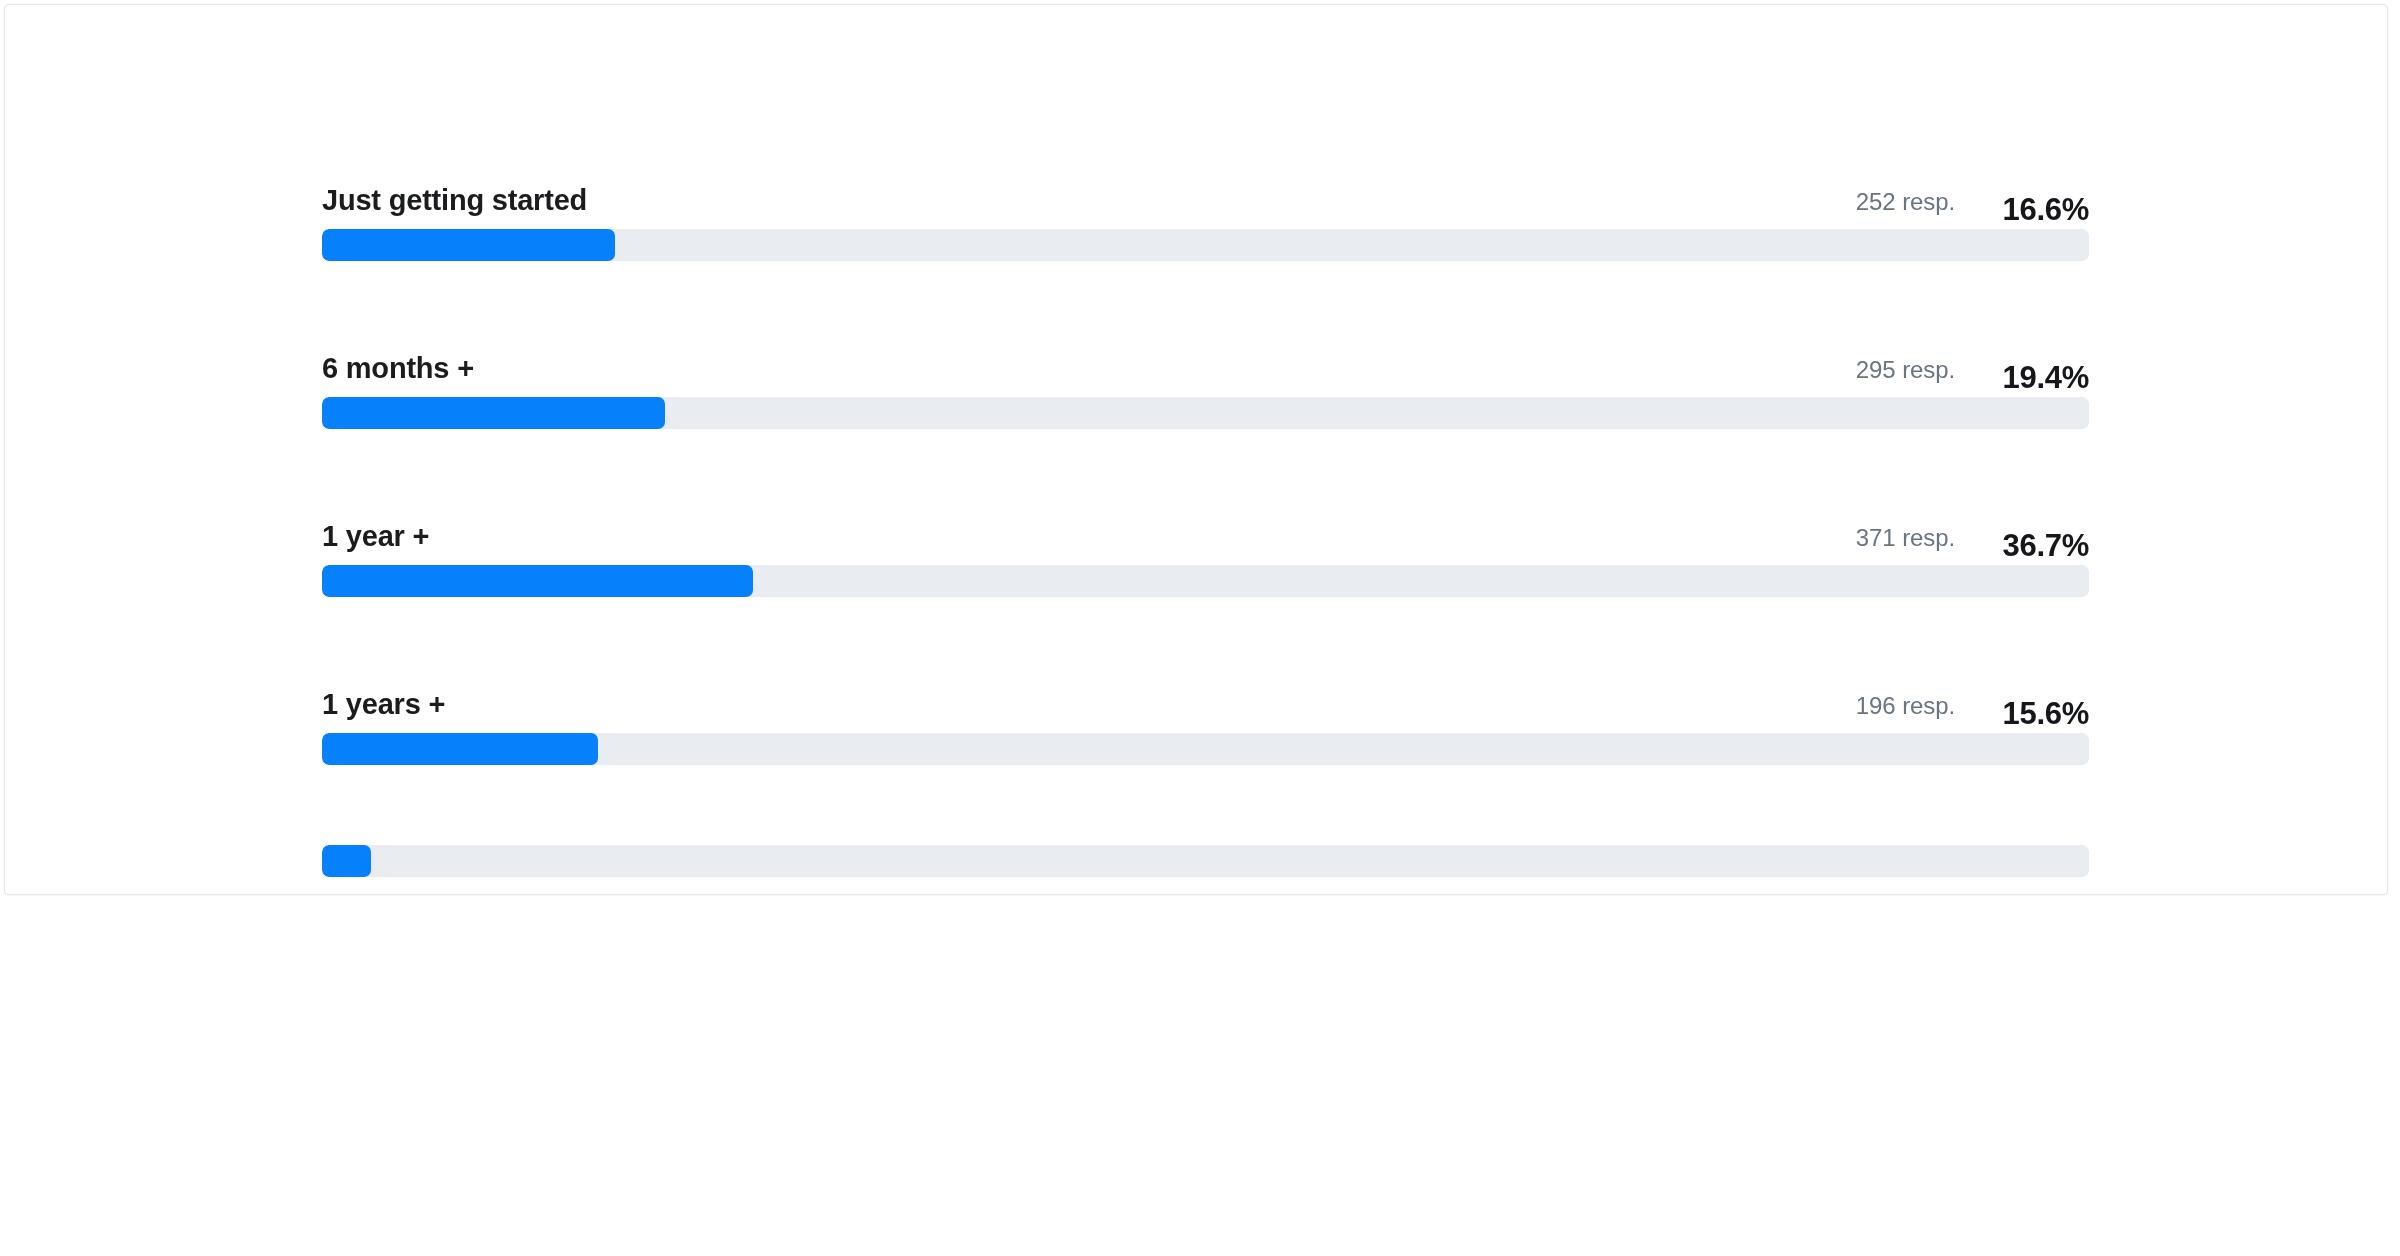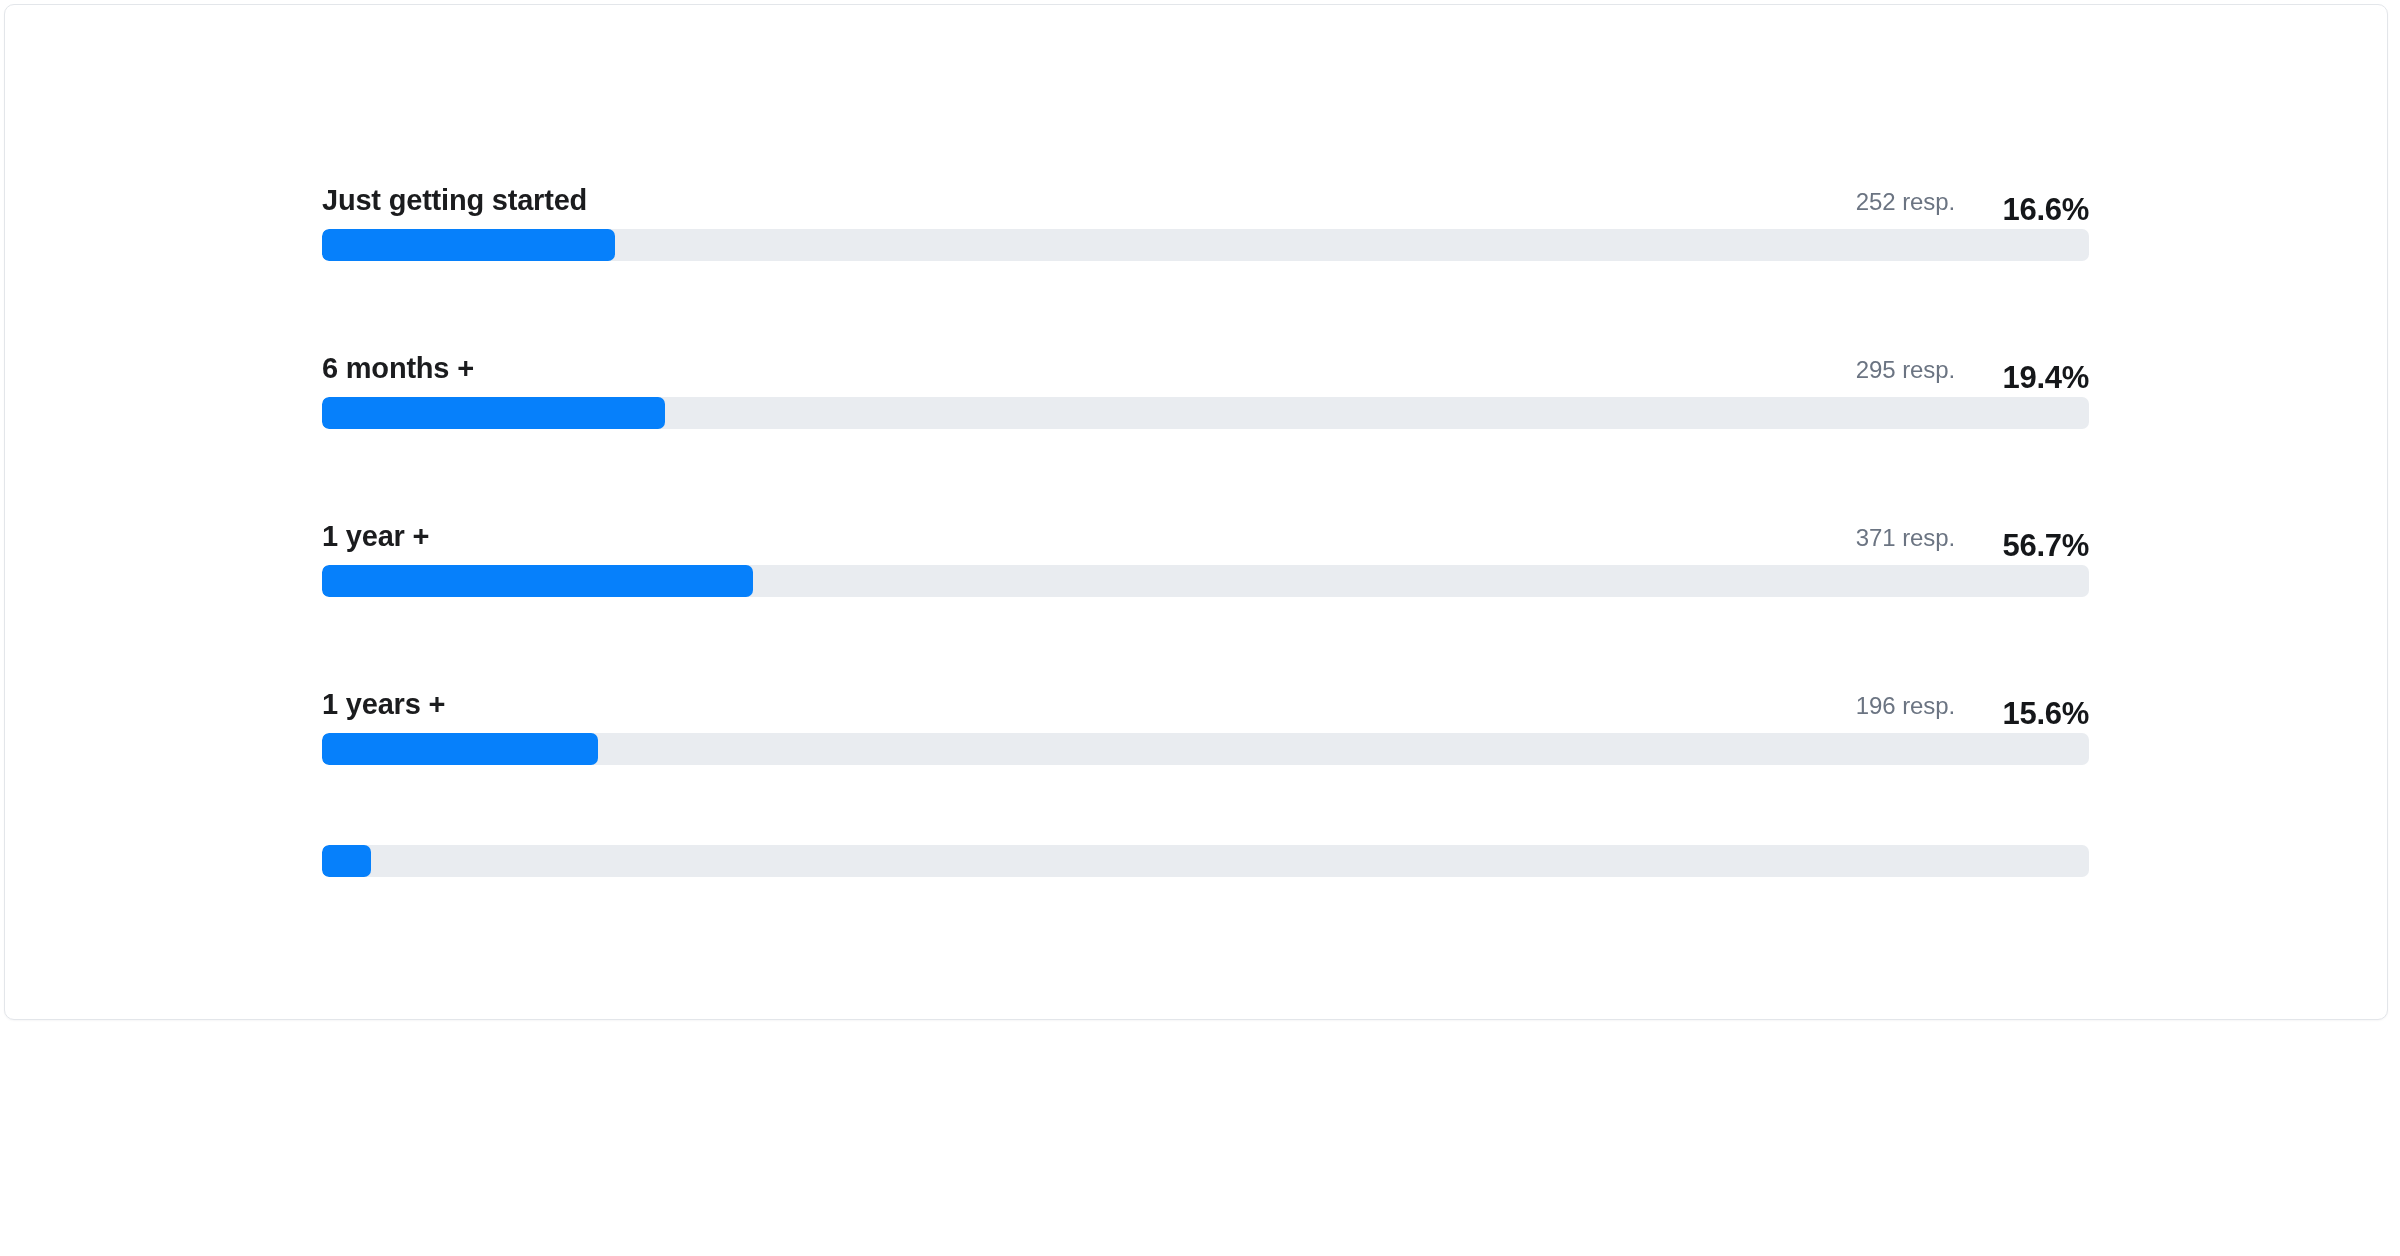--- a/index.html
+++ b/index.html
@@ -12,25 +12,25 @@
     height: 1256px;
     font-family: "Liberation Sans", sans-serif;
     -webkit-font-smoothing: antialiased;
   }
 
   .card {
     position: absolute;
     left: 4px;
     top: 4px;
     width: 2384px;
-    height: 1016px;
+    height: 891px;
     box-sizing: border-box;
     background: #ffffff;
     border: 1px solid #e3e6ea;
-    border-radius: 10px;
+    border-radius: 4px;
     box-shadow: 0 1px 2px rgba(16, 24, 40, 0.04);
     overflow: hidden;
   }
 
   .chart {
     position: absolute;
     left: 317px;
     top: 168px;
     width: 1767px;
   }
@@ -133,21 +133,21 @@
         </div>
         <div class="bar-track" style="background: rgb(233, 236, 240);">
           <div class="bar-fill" style="width: 19.4%; background: rgb(6, 128, 251);"></div>
         </div>
       </div>
       <div class="row">
         <div class="row-head">
           <span class="row-label">1 year +</span>
           <span class="row-stats">
             <span class="row-resp">371 resp.</span>
-            <span class="row-pct">56.7%</span>
+            <span class="row-pct">36.7%</span>
           </span>
         </div>
         <div class="bar-track" style="background: rgb(233, 236, 240);">
           <div class="bar-fill" style="width: 24.4%; background: rgb(6, 128, 251);"></div>
         </div>
       </div>
       <div class="row">
         <div class="row-head">
           <span class="row-label">1 years +</span>
           <span class="row-stats">

